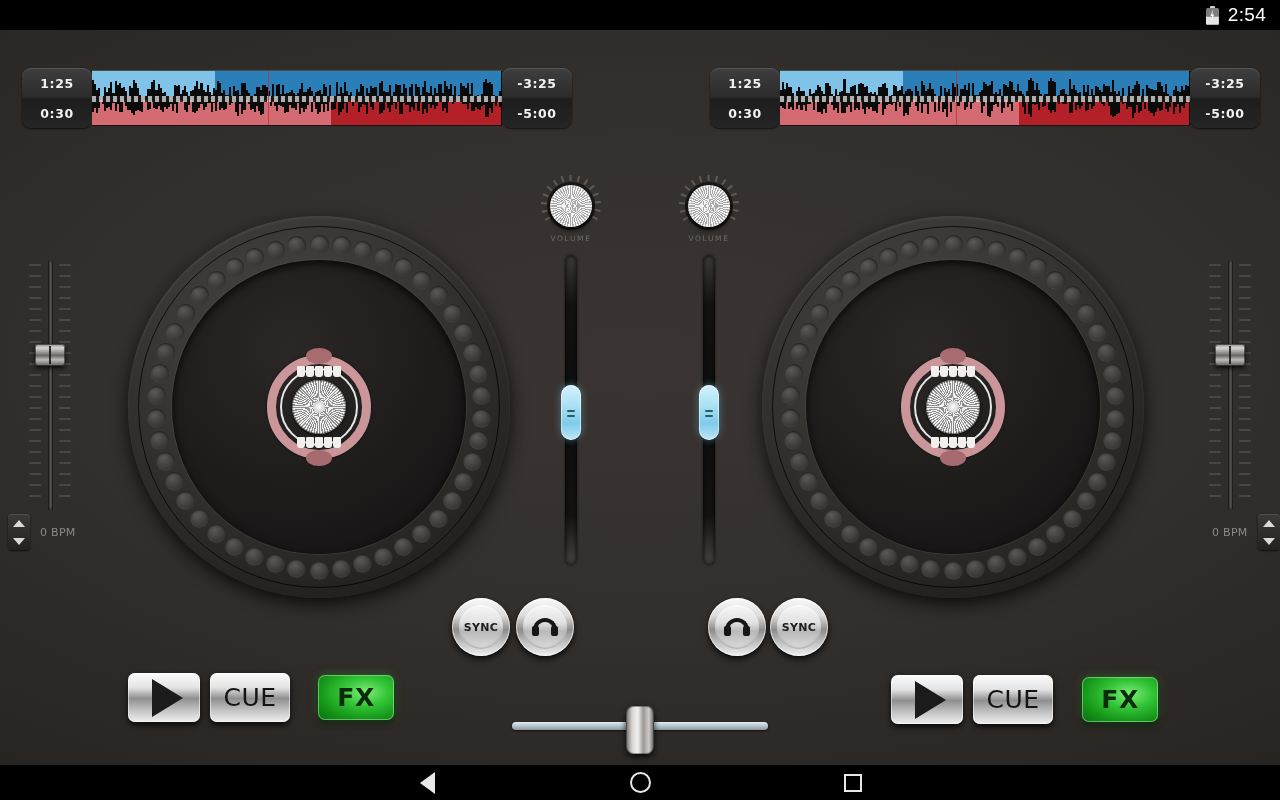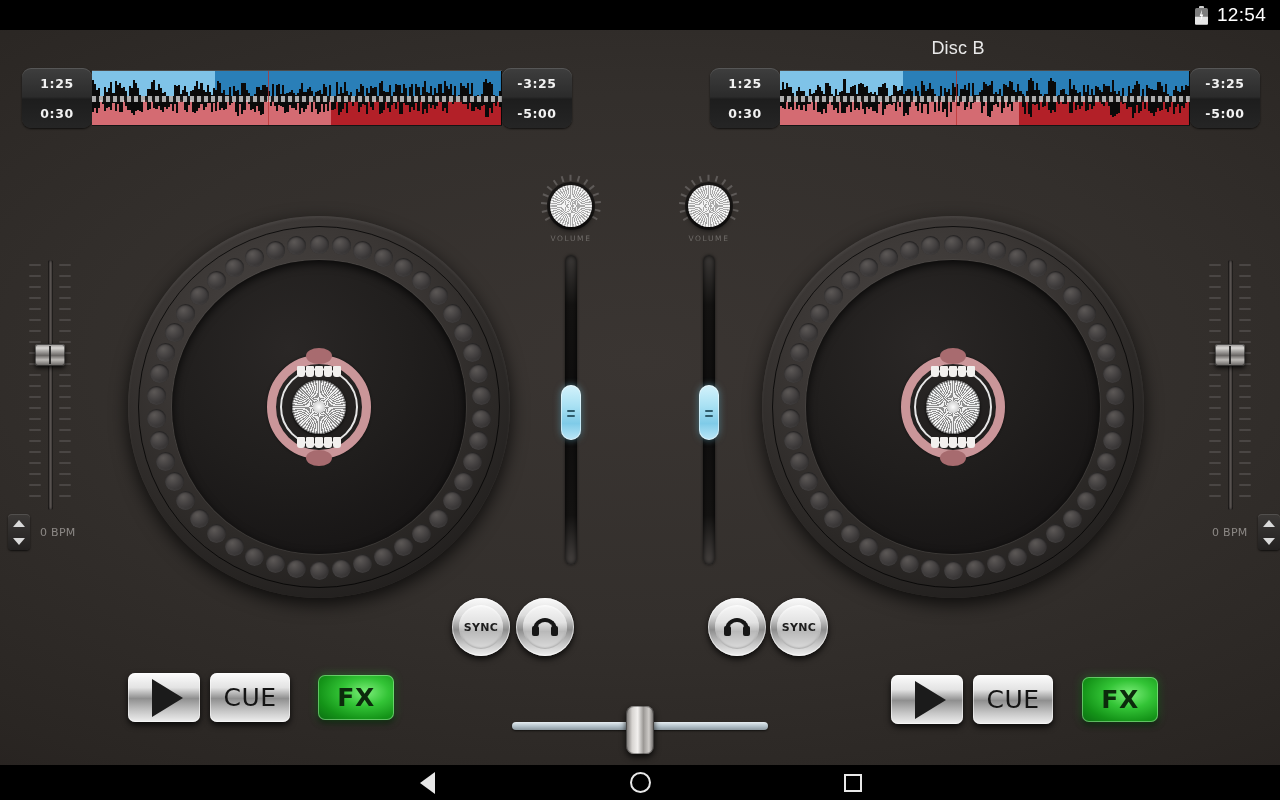--- a/index.html
+++ b/index.html
@@ -305,26 +305,25 @@
 </head>
 <body>
 
 <div class="status-bar">
   <div class="battery">
     <div class="cap"></div>
       <div class="body"></div>
       <div class="fill"></div>
       <div class="bolt"></div>
   </div>
-  <div class="status-time">12:54</div>
+  <div class="status-time">2:54</div>
 </div>
 
 <div class="app">
 
-  <div class="deck-title b">Disc B</div>
 
   <div class="wf-panel a">
     <div class="time-box left">
       <div class="t">1:25</div>
       <div class="t">0:30</div>
     </div>
     <div class="wf-frame" id="wfA">
         <div class="wf-half top">
           <div class="bars top">
             <i style="height: 9.08625px; background: rgb(127, 195, 232);"></i>

